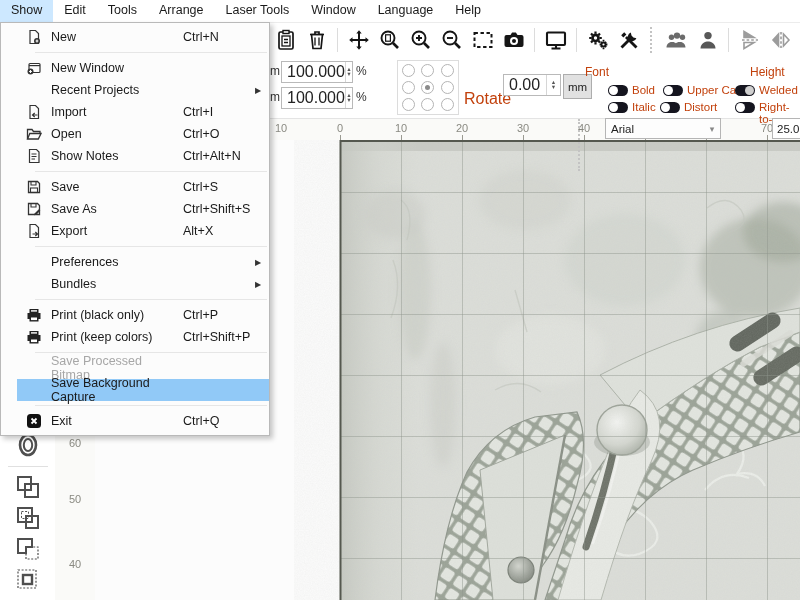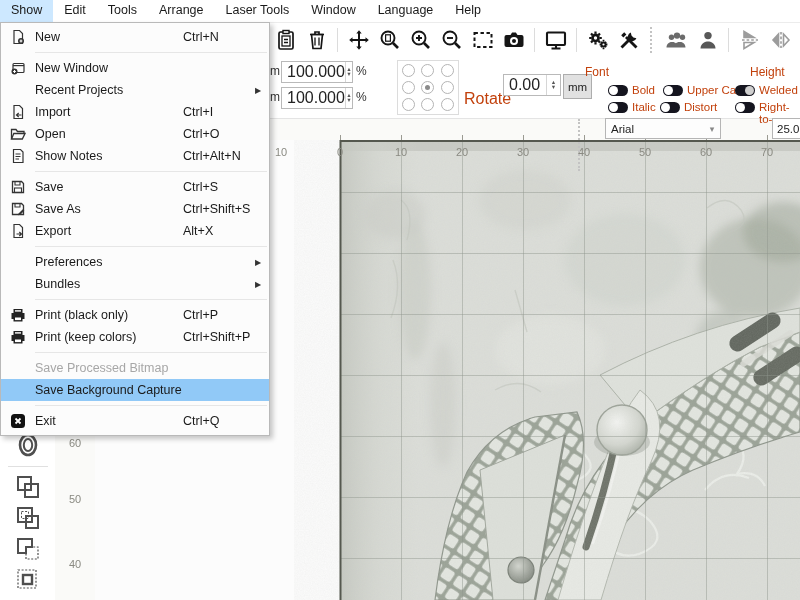--- a/index.html
+++ b/index.html
@@ -38,36 +38,36 @@
   .combo .cv{flex:1;padding-left:5px;font-size:11.5px;}
   .combo .chev{width:16px;color:#888;font-size:9px;text-align:center;}
   .hfield{position:absolute;left:772px;top:60px;width:40px;height:21px;border:1px solid #b5b5b5;background:#fff;
           display:flex;align-items:center;padding-left:4px;font-size:11.5px;box-sizing:border-box;}
   .toggle{position:absolute;width:20px;height:11px;border-radius:6px;background:#15151f;}
   .toggle::after{content:"";position:absolute;top:1px;width:9px;height:9px;border-radius:50%;background:#fff;}
   .toggle.off::after{left:1px;}
   .toggle.on::after{left:10px;background:#cfcfcf;}
   
   .ruler-top{position:absolute;left:95px;top:118px;width:705px;height:22px;background:#fafaf8;z-index:2;}
-  .rt-label{position:absolute;top:4px;transform:translateX(-50%);font-size:11px;color:#8a8a82;margin-top:24px;}
+  .rt-label{position:absolute;top:4px;transform:translateX(-50%);font-size:11px;color:#8a8a82;}
   .rt-tick{position:absolute;bottom:0;width:1px;height:5px;background:#9a9a92;}
   .ruler-left{position:absolute;left:55px;top:118px;width:40px;height:482px;background:#fafaf8;z-index:2;}
   .rl-label{position:absolute;left:14px;transform:translateY(-50%);font-size:11px;color:#8a8a82;}
   
   .left-toolbar{position:absolute;left:0;top:22px;width:55px;height:578px;background:#fff;z-index:3;
                 display:flex;flex-direction:column;align-items:center;}
   .lt-stack{position:absolute;top:408px;left:0;width:55px;display:flex;flex-direction:column;align-items:center;}
   .lt-btn{width:32px;height:30px;display:flex;align-items:center;justify-content:center;margin:0 0 1px 0;}
   .lt-sep{width:40px;height:1px;background:#e0e0e0;margin:5px 0;}
   
   .canvas{position:absolute;left:95px;top:140px;width:705px;height:460px;background:#fcfcfc;z-index:1;}
   
   .menu-panel{position:absolute;left:0;top:22px;width:270px;background:#fcfcfc;border:1px solid #b9b9b9;
               box-shadow:3px 3px 5px rgba(0,0,0,.22);z-index:50;padding:3px 0;box-sizing:border-box;font-size:12.5px;}
-  .mi{height:22px;display:flex;align-items:center;cursor:default;}
+  .mi{height:22px;display:flex;align-items:center;cursor:default;margin-left:16px;}
   .mi-ic{width:34px;display:flex;align-items:center;justify-content:center;flex:0 0 34px;}
   .mi-label{flex:1;}
   .mi-sc{width:72px;flex:0 0 72px;text-align:left;}
   .mi-sub{width:14px;flex:0 0 14px;font-size:8px;color:#333;}
   .mi.disabled{color:#a7a7a7;}
   .mi.hilite{background:#91c9f7;}
   .msep{height:1px;background:#e6e6e6;margin:4px 2px 4px 34px;}
 </style>
 </head>
 <body>

